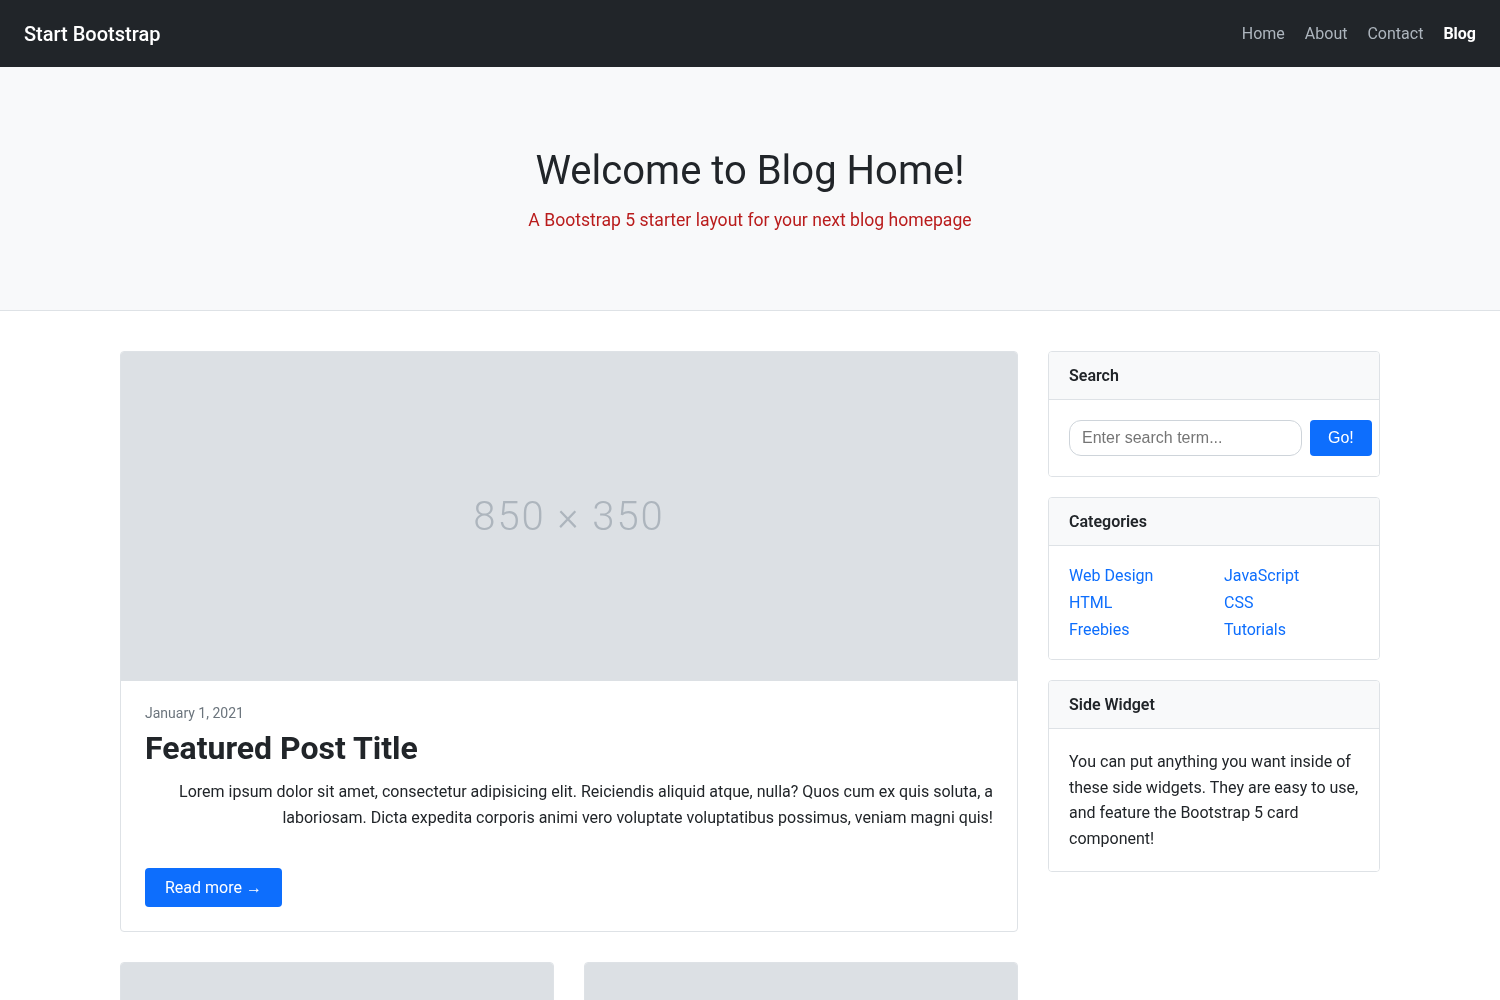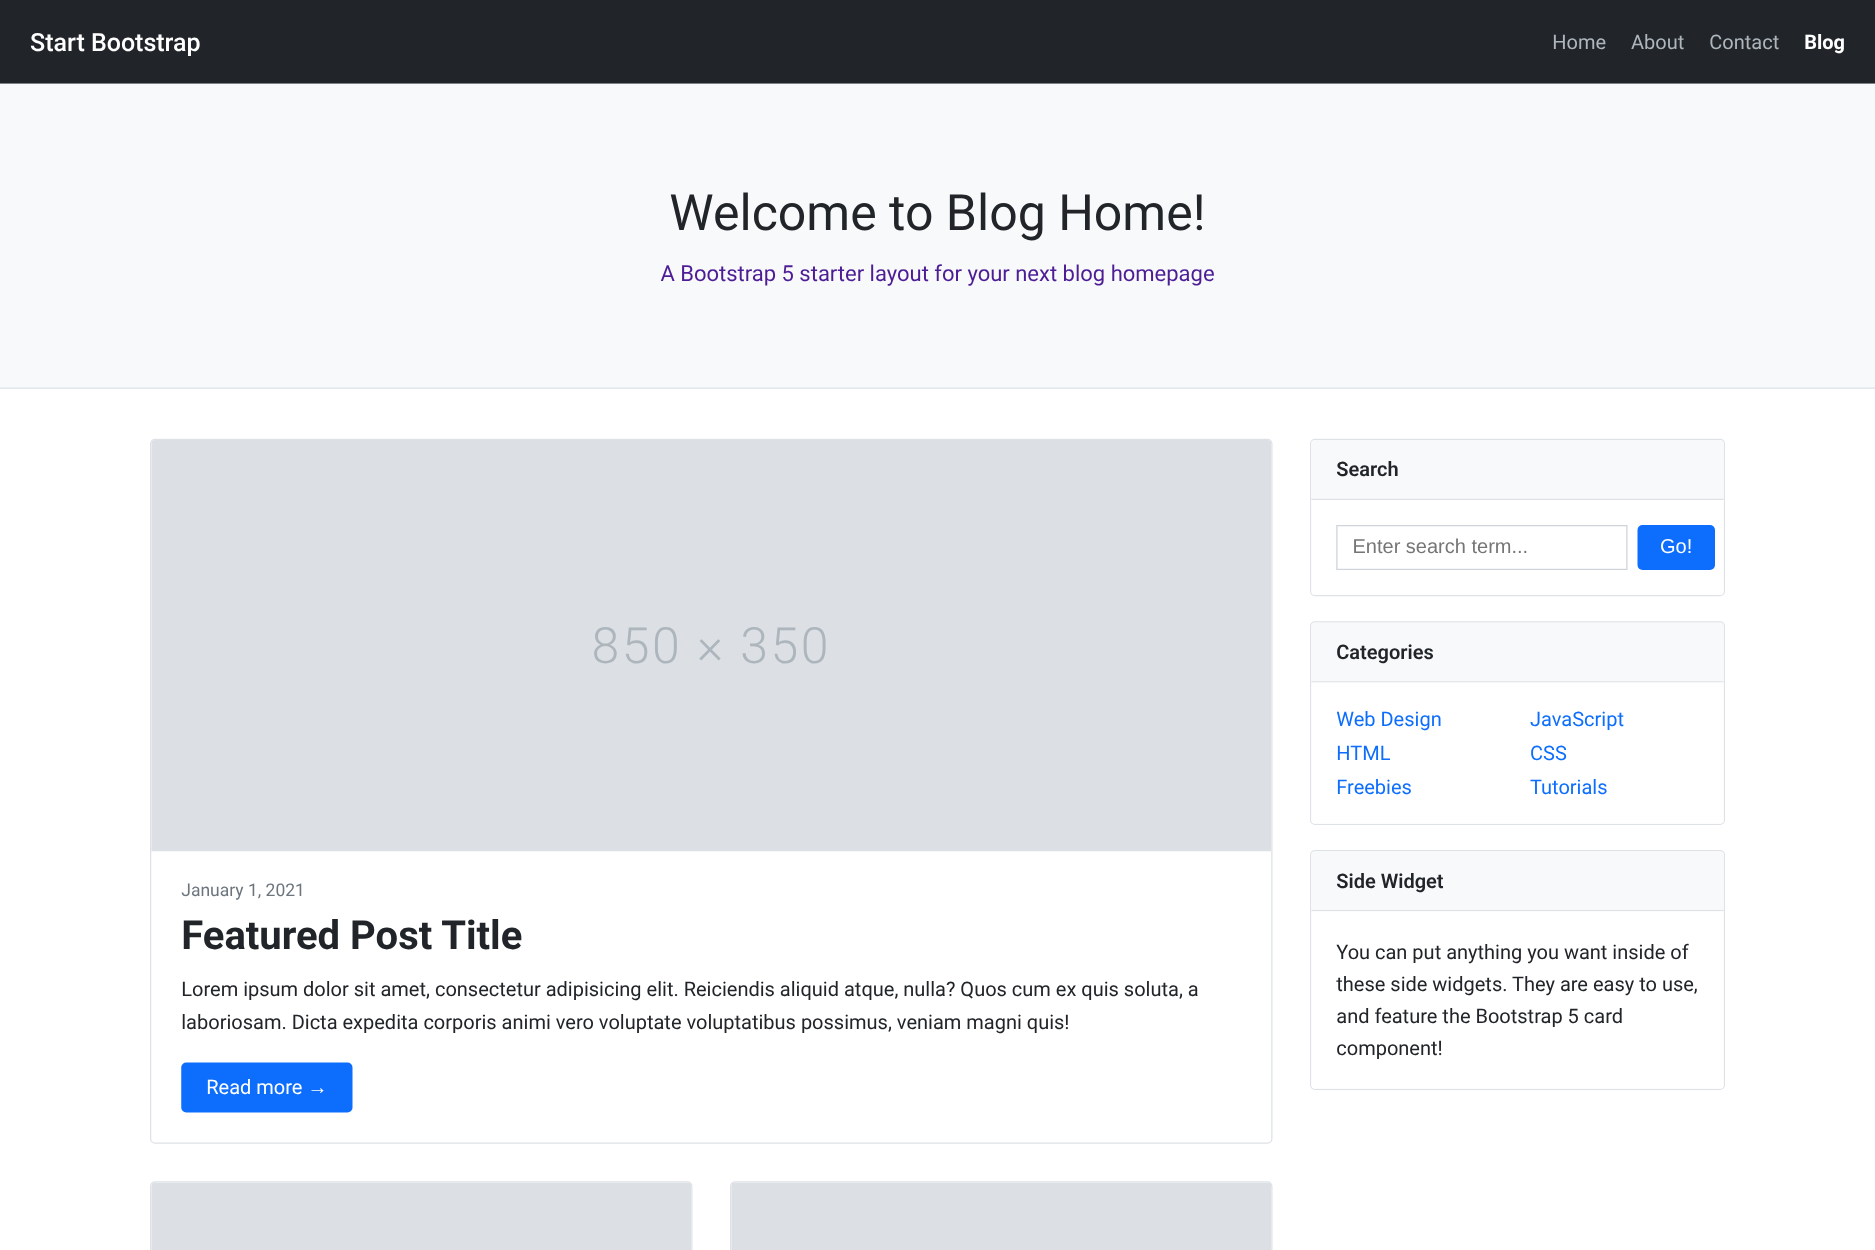--- a/index.html
+++ b/index.html
@@ -61,21 +61,21 @@
 
     .hero h1 {
       font-size: 2.5rem;
       font-weight: 400;
       color: #212529;
       margin-bottom: 16px;
     }
 
     .hero p {
       font-size: 1.1rem;
-      color: #4c1d95;
+      color: #b91c1c;
     }
 
     
     .container {
       max-width: 1300px;
       margin: 0 auto;
       padding: 40px 20px;
     }
 
     .main-layout {
@@ -124,21 +124,22 @@
       font-size: 2rem;
       font-weight: 700;
       color: #212529;
       margin-bottom: 12px;
     }
 
     .card-text {
       font-size: 1rem;
       color: #212529;
       line-height: 1.6;
-      margin-bottom: 20px;
+      margin-bottom: 38px;
+      text-align: right;
     }
 
     .btn-primary {
       background-color: #0d6efd;
       color: #fff;
       border: none;
       border-radius: 4px;
       padding: 10px 20px;
       font-size: 1rem;
       cursor: pointer;
@@ -198,21 +199,21 @@
 
     
     .search-form {
       display: flex;
       gap: 8px;
     }
 
     .search-input {
       flex: 1;
       border: 1px solid #ced4da;
-      border-radius: 0;
+      border-radius: 12px;
       padding: 8px 12px;
       font-size: 1rem;
       color: #212529;
       outline: none;
     }
 
     .btn-go {
       background-color: #0d6efd;
       color: #fff;
       border: none;

